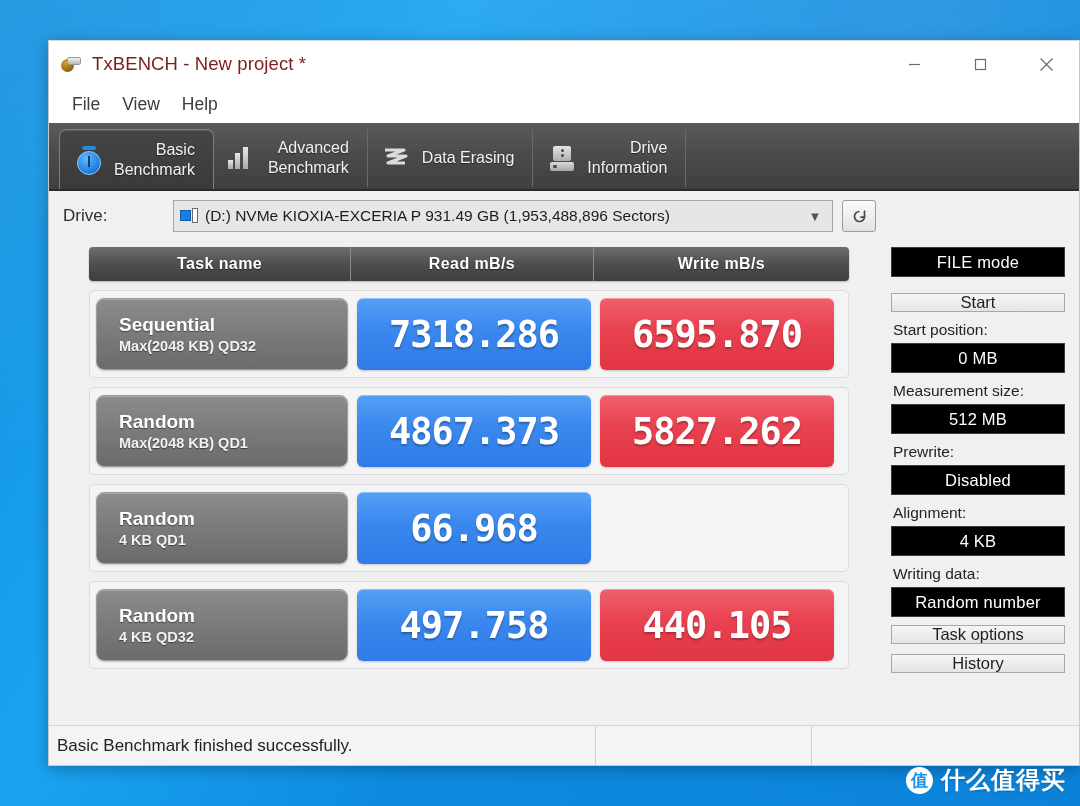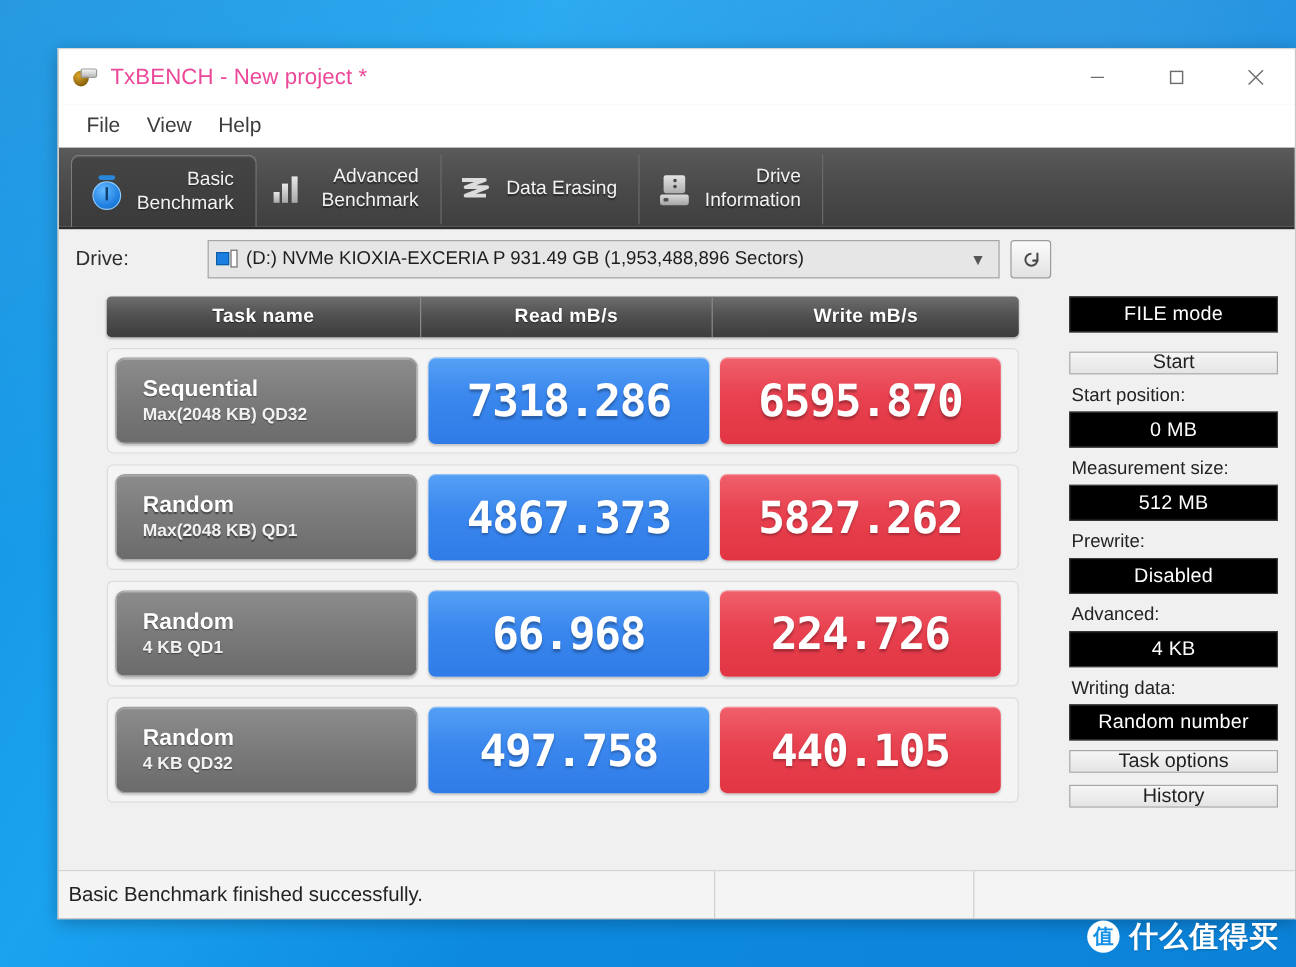--- a/index.html
+++ b/index.html
@@ -72,21 +72,21 @@
     position: absolute;
     left: 7px; top: 4px;
     width: 14px; height: 8px;
     background: linear-gradient(180deg, #f2f2f2, #b9b9b9);
     border: 1px solid #9a9a9a;
     border-radius: 2px;
   }
   .title-text {
     margin-left: 10px;
     font-size: 18.5px;
-    color: #ec4899;
+    color: #7f1d1d;
     letter-spacing: 0.1px;
     white-space: nowrap;
   }
   .wincontrols {
     position: absolute;
     right: 0; top: 0;
     height: 46px;
     display: flex;
   }
   .winbtn {
@@ -557,21 +557,20 @@
             <div class="val read">4867.373</div>
             <div class="val write">5827.262</div>
           </div>
 
           <div class="row">
             <div class="taskbtn">
               <div class="task-l1">Random</div>
               <div class="task-l2">4 KB QD1</div>
             </div>
             <div class="val read">66.968</div>
-            <div class="val write">224.726</div>
           </div>
 
           <div class="row">
             <div class="taskbtn">
               <div class="task-l1">Random</div>
               <div class="task-l2">4 KB QD32</div>
             </div>
             <div class="val read">497.758</div>
             <div class="val write">440.105</div>
           </div>
@@ -586,21 +585,21 @@
 
         <div class="sb-label">Start position:</div>
         <div class="sb-lcd">0 MB</div>
 
         <div class="sb-label">Measurement size:</div>
         <div class="sb-lcd">512 MB</div>
 
         <div class="sb-label">Prewrite:</div>
         <div class="sb-lcd">Disabled</div>
 
-        <div class="sb-label">Advanced:</div>
+        <div class="sb-label">Alignment:</div>
         <div class="sb-lcd">4 KB</div>
 
         <div class="sb-label">Writing data:</div>
         <div class="sb-lcd">Random number</div>
 
         <div class="sp-8"></div>
         <div class="sb-btn">Task options</div>
         <div class="sp-10"></div>
         <div class="sb-btn">History</div>
       </div>

